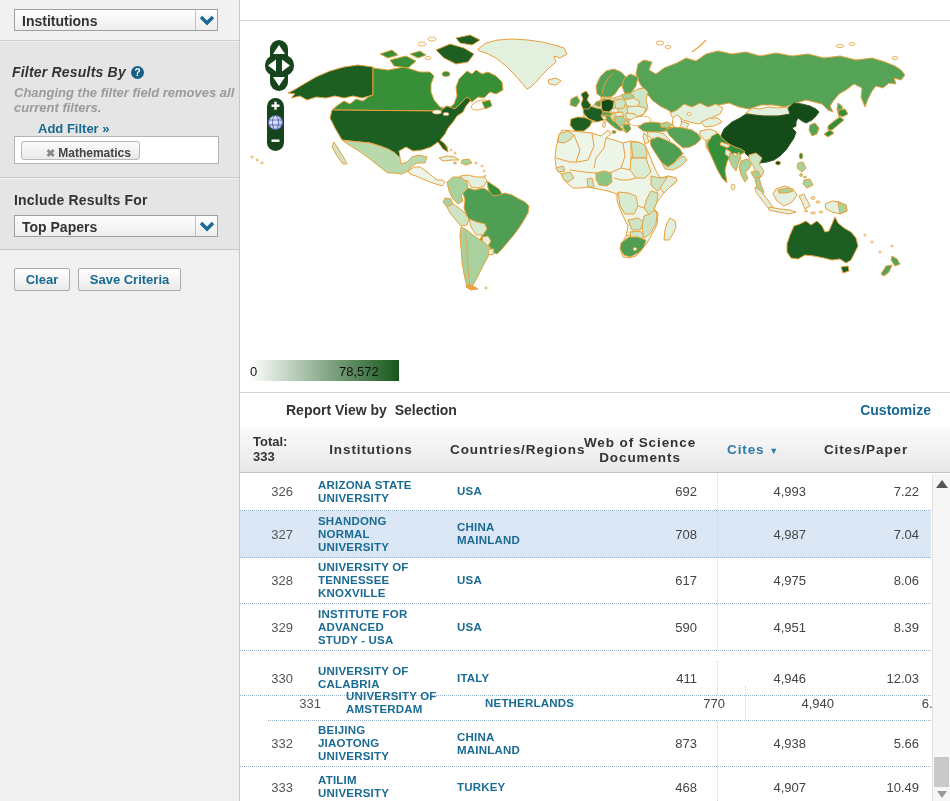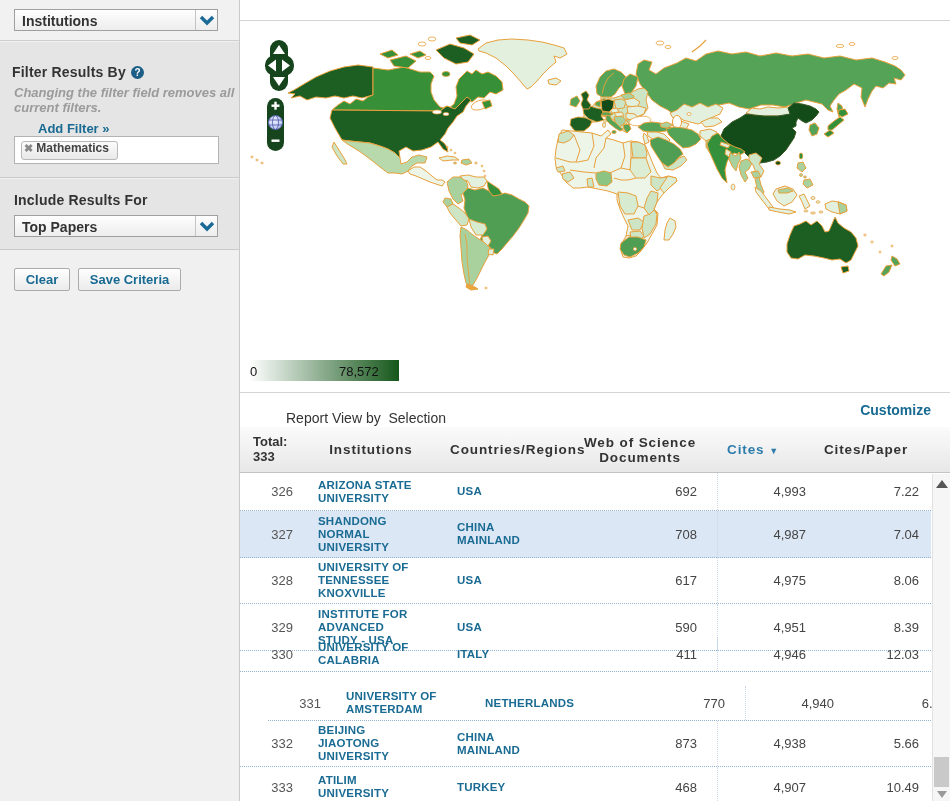--- a/index.html
+++ b/index.html
@@ -25,37 +25,37 @@
   border-left:1px solid #c4c4c4; }
 .heading { position:absolute; font-size:14px; letter-spacing:0.2px; font-weight:bold; color:#333; }
 .qicon { position:absolute; width:13px; height:13px; border-radius:50%;
   background:#1b5e86; color:#fff; font-size:10px; font-weight:bold;
   text-align:center; line-height:13px; }
 .italic { position:absolute; font-size:13px; font-weight:bold; font-style:italic;
   color:#9b9b9b; line-height:14.5px; }
 .bluelink { position:absolute; font-size:13px; font-weight:bold; color:#186a92;margin-left:24px; }
 .filterbox { position:absolute; left:14px; top:136px; width:205px; height:28px;
   background:#fff; border:1px solid #b3b3b3; }
-.chip { position:absolute; left:6px; top:4px; height:19px; padding:0 8px 0 2px;
+.chip { position:absolute; left:6px; top:4px; height:19px; padding:0 8px 0 24px;
   background:linear-gradient(#fbfbfb,#e9e9e9); border:1px solid #b9b9b9;
-  border-radius:3px; font-size:12px; font-weight:bold; color:#444; line-height:13px; }
+  border-radius:3px; font-size:12px; font-weight:bold; color:#444; line-height:22px; }
 .chip .x { color:#8a8a8a; font-size:11px; margin-right:3px; }
 .btn { position:absolute; top:268px; height:23px; background:linear-gradient(#fefefe,#ebebeb);
   border:1px solid #ababab; border-radius:2px; color:#186a92; font-size:13px;
   font-weight:bold; text-align:center; line-height:21px; }
 
 
 #content { left:240px; top:0; width:710px; height:801px; background:#fff; }
 #maparea { position:absolute; left:0; top:30px; width:710px; height:362px; background:#fff; }
 .hline { position:absolute; left:0; width:710px; height:1px; background:#d4d4d4; }
 
 
 #reportbar { position:absolute; left:0; top:393px; width:710px; height:34px; background:#fff; }
-#reportbar .title { position:absolute; left:22px; top:17px; font-size:14px;
-  font-weight:normal; color:#333;padding-left:24px; }
+#reportbar .title { position:absolute; left:22px; top:9px; font-size:14px;
+  font-weight:bold; color:#333;padding-left:24px; }
 #reportbar .customize { position:absolute; right:19px; top:9px; font-size:14px;
   font-weight:bold; color:#186a92; }
 #colhead { position:absolute; left:0; top:427px; width:710px; height:46px;
   background:linear-gradient(#fbfbfb,#e7e7e7); border-bottom:1px solid #c3c3c3;
   font-size:13.5px; font-weight:bold; color:#333; letter-spacing:0.9px; }
 #colhead div { position:absolute; text-align:center; }
 #rows { position:absolute; left:0; top:473px; width:691px; height:328px; }
 .row { position:absolute; left:0; width:691px; border-bottom:1px dotted #92b4d2; }
 .row.hl { background:#dce7f5; }
 .cell { position:absolute; top:0; height:100%; display:flex; align-items:center; }
@@ -92,21 +92,21 @@
   <div class="sec3 abs"></div>
   <div class="sec4 abs"></div>
 
   <div class="sel" style="left:14px; top:9px; width:204px;">
     <span class="txt">Institutions</span>
     <span class="chev"><svg width="22" height="20" viewBox="0 0 22 20">
           <path d="M5 7 L11 13 L17 7" fill="none" stroke="#1b6a96" stroke-width="3.4"></path>
         </svg></span>
   </div>
 
-  <div class="heading" style="left:12px; top:64px;">Filter Results By</div>
+  <div class="heading" style="left:12px; top:64px;font-style:italic;">Filter Results By</div>
   <div class="qicon" style="left:131px; top:66px;">?</div>
   <div class="italic" style="left:14px; top:86px; width:225px;">Changing the filter field removes all<br>current filters.</div>
   <div class="bluelink" style="left:14px; top:121px;">Add Filter »</div>
   <div class="filterbox">
     <span class="chip"><span class="x">✖</span>Mathematics</span>
   </div>
 
   <div class="heading" style="left:14px; top:192px;">Include Results For</div>
   <div class="sel" style="left:14px; top:215px; width:204px;">
     <span class="txt">Top Papers</span>
@@ -363,21 +363,21 @@
       <div class="cell c-cpp">8.06</div>
     </div>
     <div class="row" style="top:131px; height:47px;">
       <div class="cell c-rank">329</div>
       <div class="cell c-inst">INSTITUTE FOR<br>ADVANCED<br>STUDY - USA</div>
       <div class="cell c-ctry">USA</div>
       <div class="cell c-doc">590</div>
       <div class="cell c-cit">4,951</div>
       <div class="cell c-cpp">8.39</div>
     </div>
-    <div class="row" style="top:164px; height:35px;">
+    <div class="row" style="top:188px; height:35px;">
       <div class="cell c-rank">330</div>
       <div class="cell c-inst">UNIVERSITY OF<br>CALABRIA</div>
       <div class="cell c-ctry">ITALY</div>
       <div class="cell c-doc">411</div>
       <div class="cell c-cit">4,946</div>
       <div class="cell c-cpp">12.03</div>
     </div>
     <div class="row" style="top:213px; height:35px;margin-left:28px;">
       <div class="cell c-rank">331</div>
       <div class="cell c-inst">UNIVERSITY OF<br>AMSTERDAM</div>

